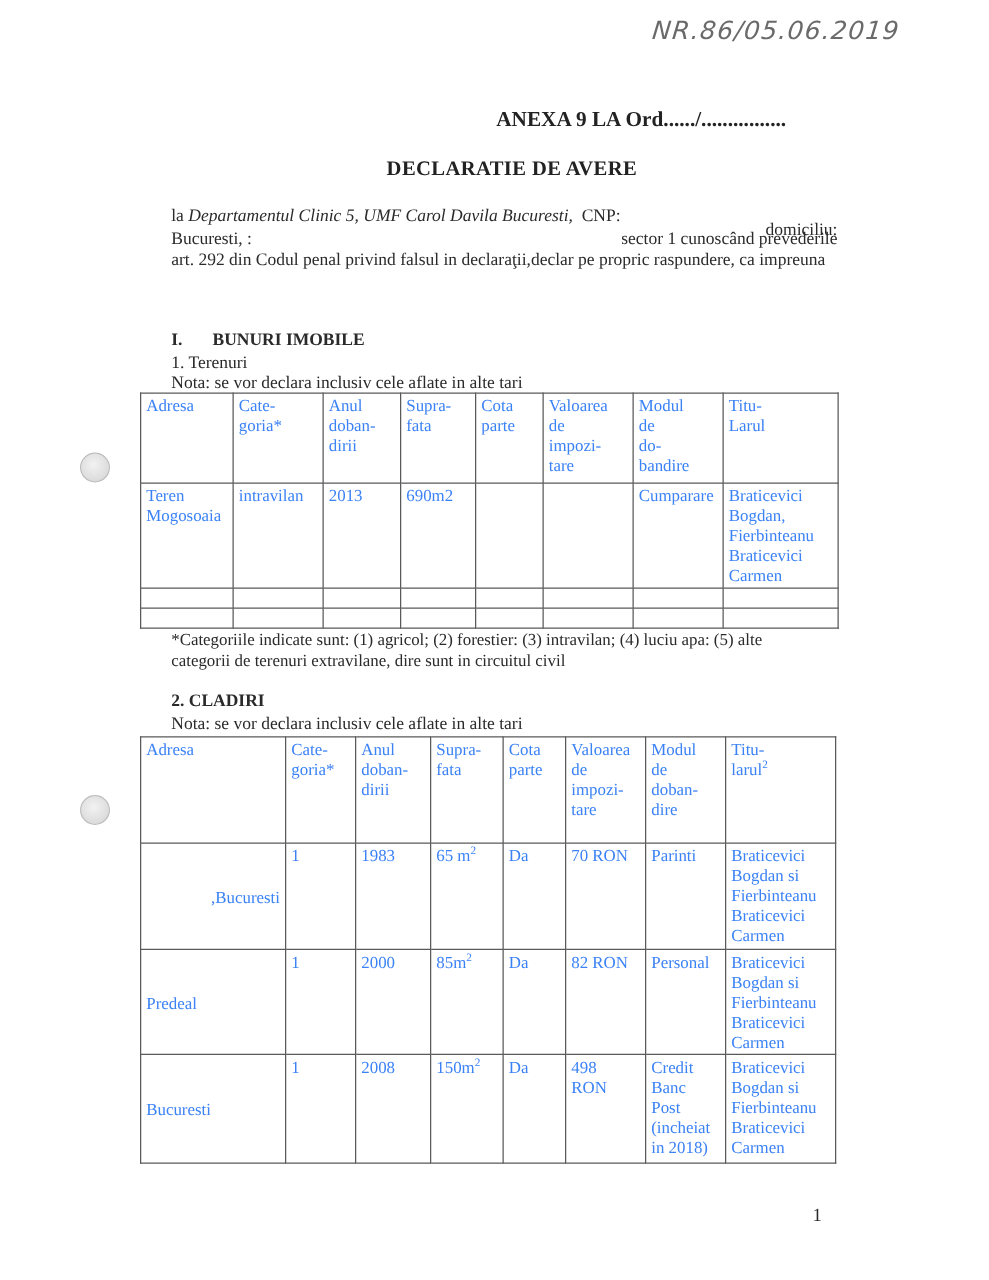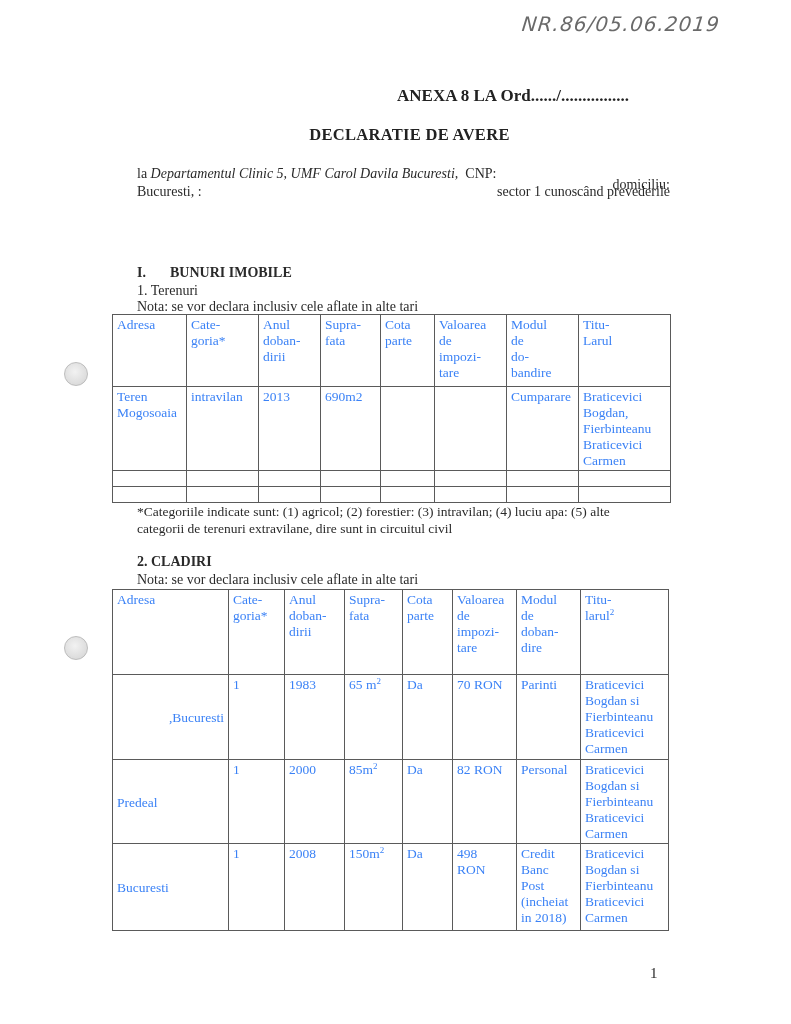--- a/index.html
+++ b/index.html
@@ -46,32 +46,33 @@
   .right { text-align: right; }
   .mid { vertical-align: middle !important; }
   sup { font-size: 9px; line-height: 0; }
   .pagenum { left: 650px; top: 965px; font-size: 15px; }
 </style>
 </head>
 <body>
 
 <div class="abs handwritten">NR.86/05.06.2019</div>
 
-<div class="abs anexa">ANEXA 8 LA Ord....../................</div>
+<div class="abs anexa">ANEXA 9 LA Ord....../................</div>
 <div class="abs title">DECLARATIE DE AVERE</div>
 
 <div class="abs intro">
   <span class="line">
     <span>la </span><i>Departamentul Clinic 5, UMF Carol Davila Bucuresti,</i>&nbsp;&nbsp;<span>CNP:</span>
     <span class="abs" style="right:0; top:0;margin-top:11px;">domiciliu:</span>
   </span>
   <span class="line">
     <span>Bucuresti, :</span>
     <span class="abs" style="right:0; top:0;margin-left:30px;">sector 1 cunoscând prevederile</span>
   </span>
+  <span class="line">art. 292 din Codul penal privind falsul in declaraţii,declar pe propric raspundere, ca impreuna</span>
 </div>
 
 <div class="abs section-head sec-roman">I.</div>
 <div class="abs section-head sec-title">BUNURI IMOBILE</div>
 <div class="abs section-head sub1">1.  Terenuri</div>
 <div class="abs nota" style="left:137px; top:299px;">Nota: se vor declara inclusiv cele aflate in alte tari</div>
 
 <div class="abs hole" style="left:64px; top:362px;"></div>
 <div class="abs hole" style="left:64px; top:636px;"></div>
 

